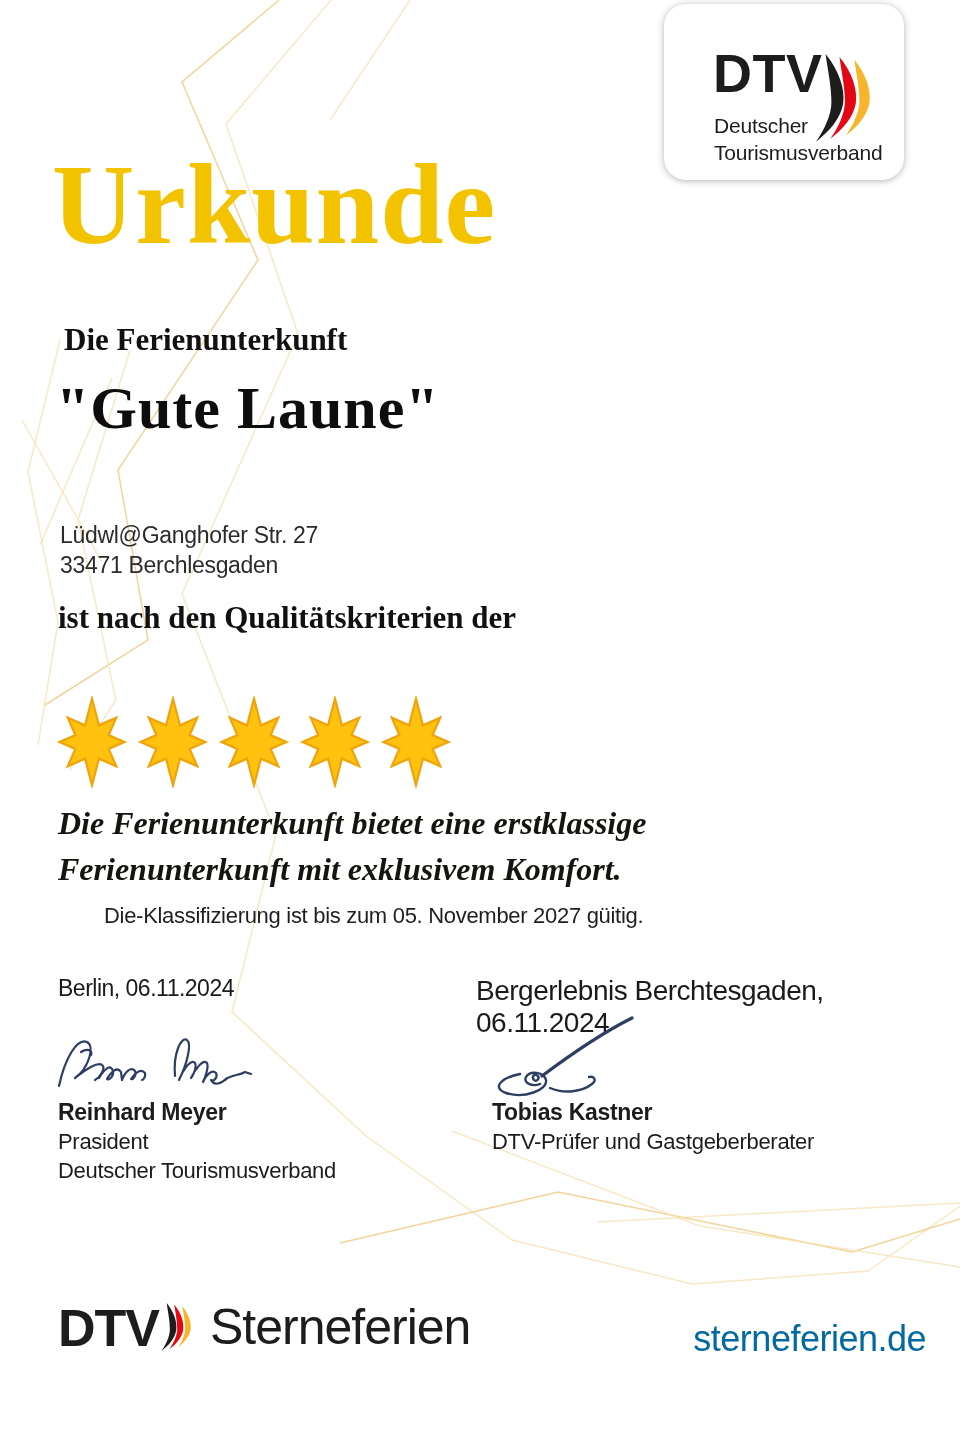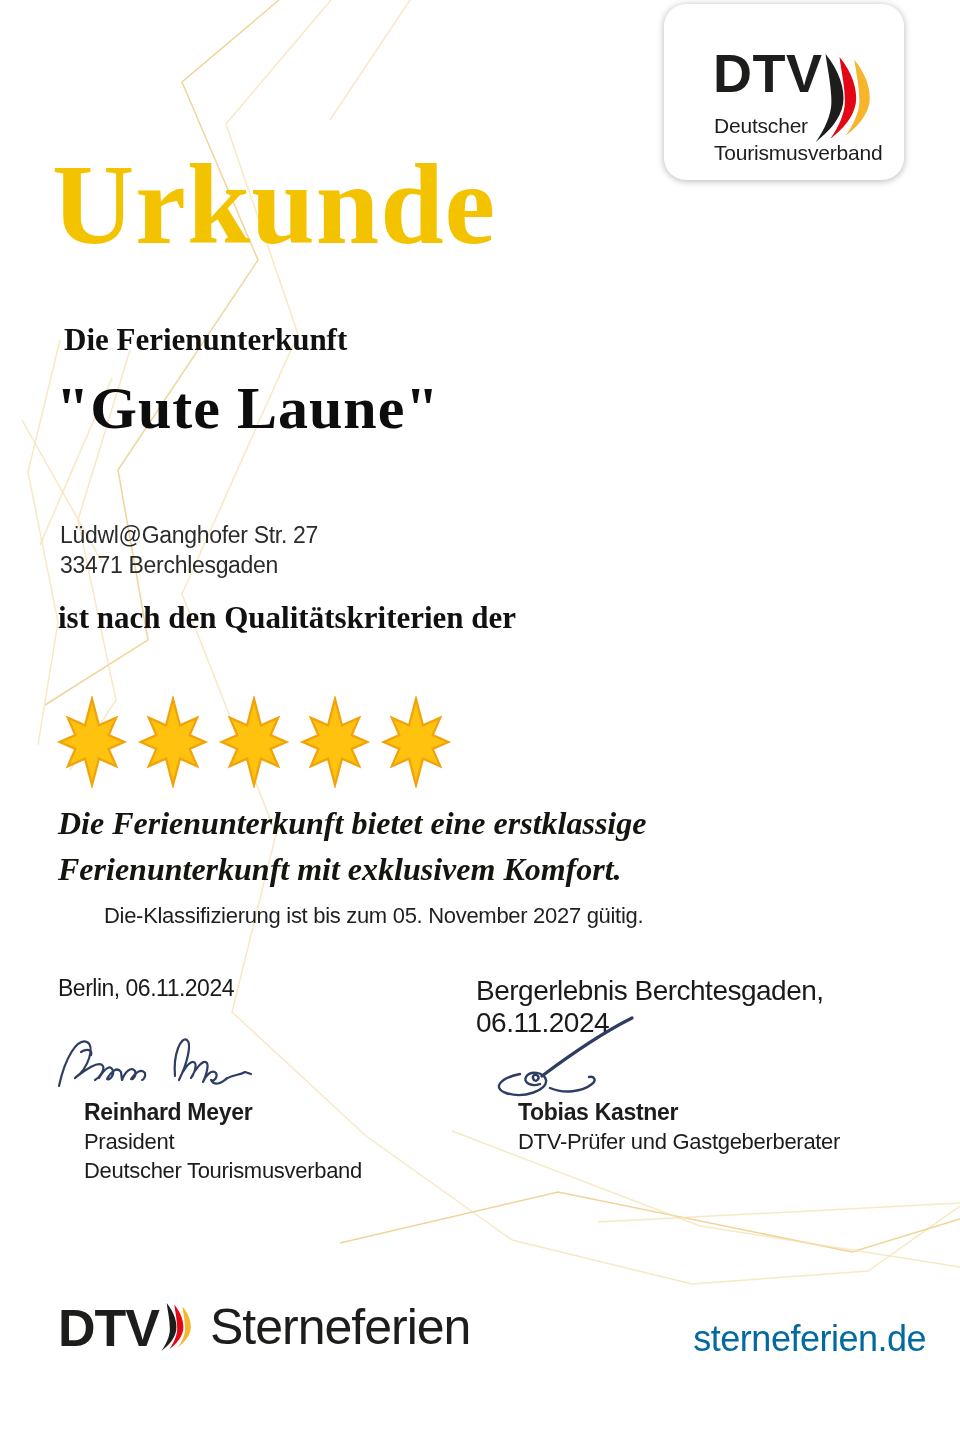--- a/index.html
+++ b/index.html
@@ -57,21 +57,21 @@
     font-style:italic;font-weight:bold;font-size:32px;line-height:46px;color:#15150f;
   }
   .validity{left:58px;top:903px;font-size:22px;letter-spacing:-.3px;color:#1f1f1f;margin-left:46px;}
 
   
   .date-left{left:58px;top:975px;font-size:23px;letter-spacing:-.5px;}
   .date-right{left:476px;top:975px;font-size:28px;letter-spacing:-.5px;}
   .sig{stroke:var(--signature-ink,#2e3e63);fill:none;stroke-linecap:round;stroke-linejoin:round;}
   .sig-left{left:55px;top:1028px;width:210px;height:75px;}
   .sig-right{left:490px;top:1012px;width:165px;height:95px;}
-  .sign-block{font-size:22px;line-height:29px;color:#1c1c1c;letter-spacing:-.3px;margin-left:26px;}
+  .sign-block{font-size:22px;line-height:29px;color:#1c1c1c;letter-spacing:-.3px;}
   .sign-left{left:58px;top:1098px;}
   .sign-right{left:492px;top:1098px;}
   .sign-name{font-weight:bold;font-size:23px;}
 
   
   .footer-dtv{left:58px;top:1302px;font-size:52px;font-weight:bold;letter-spacing:-1px;color:#1d1d1b;line-height:1;}
   .footer-chevrons{left:160px;top:1303px;width:40px;height:48px;}
   .footer-brand{left:210px;top:1302px;font-size:50px;font-weight:normal;letter-spacing:-1px;color:#1d1d1b;line-height:1;}
   .footer-site{right:34px;top:1318px;font-size:36px;letter-spacing:-.5px;color:#0369a1;}
 

